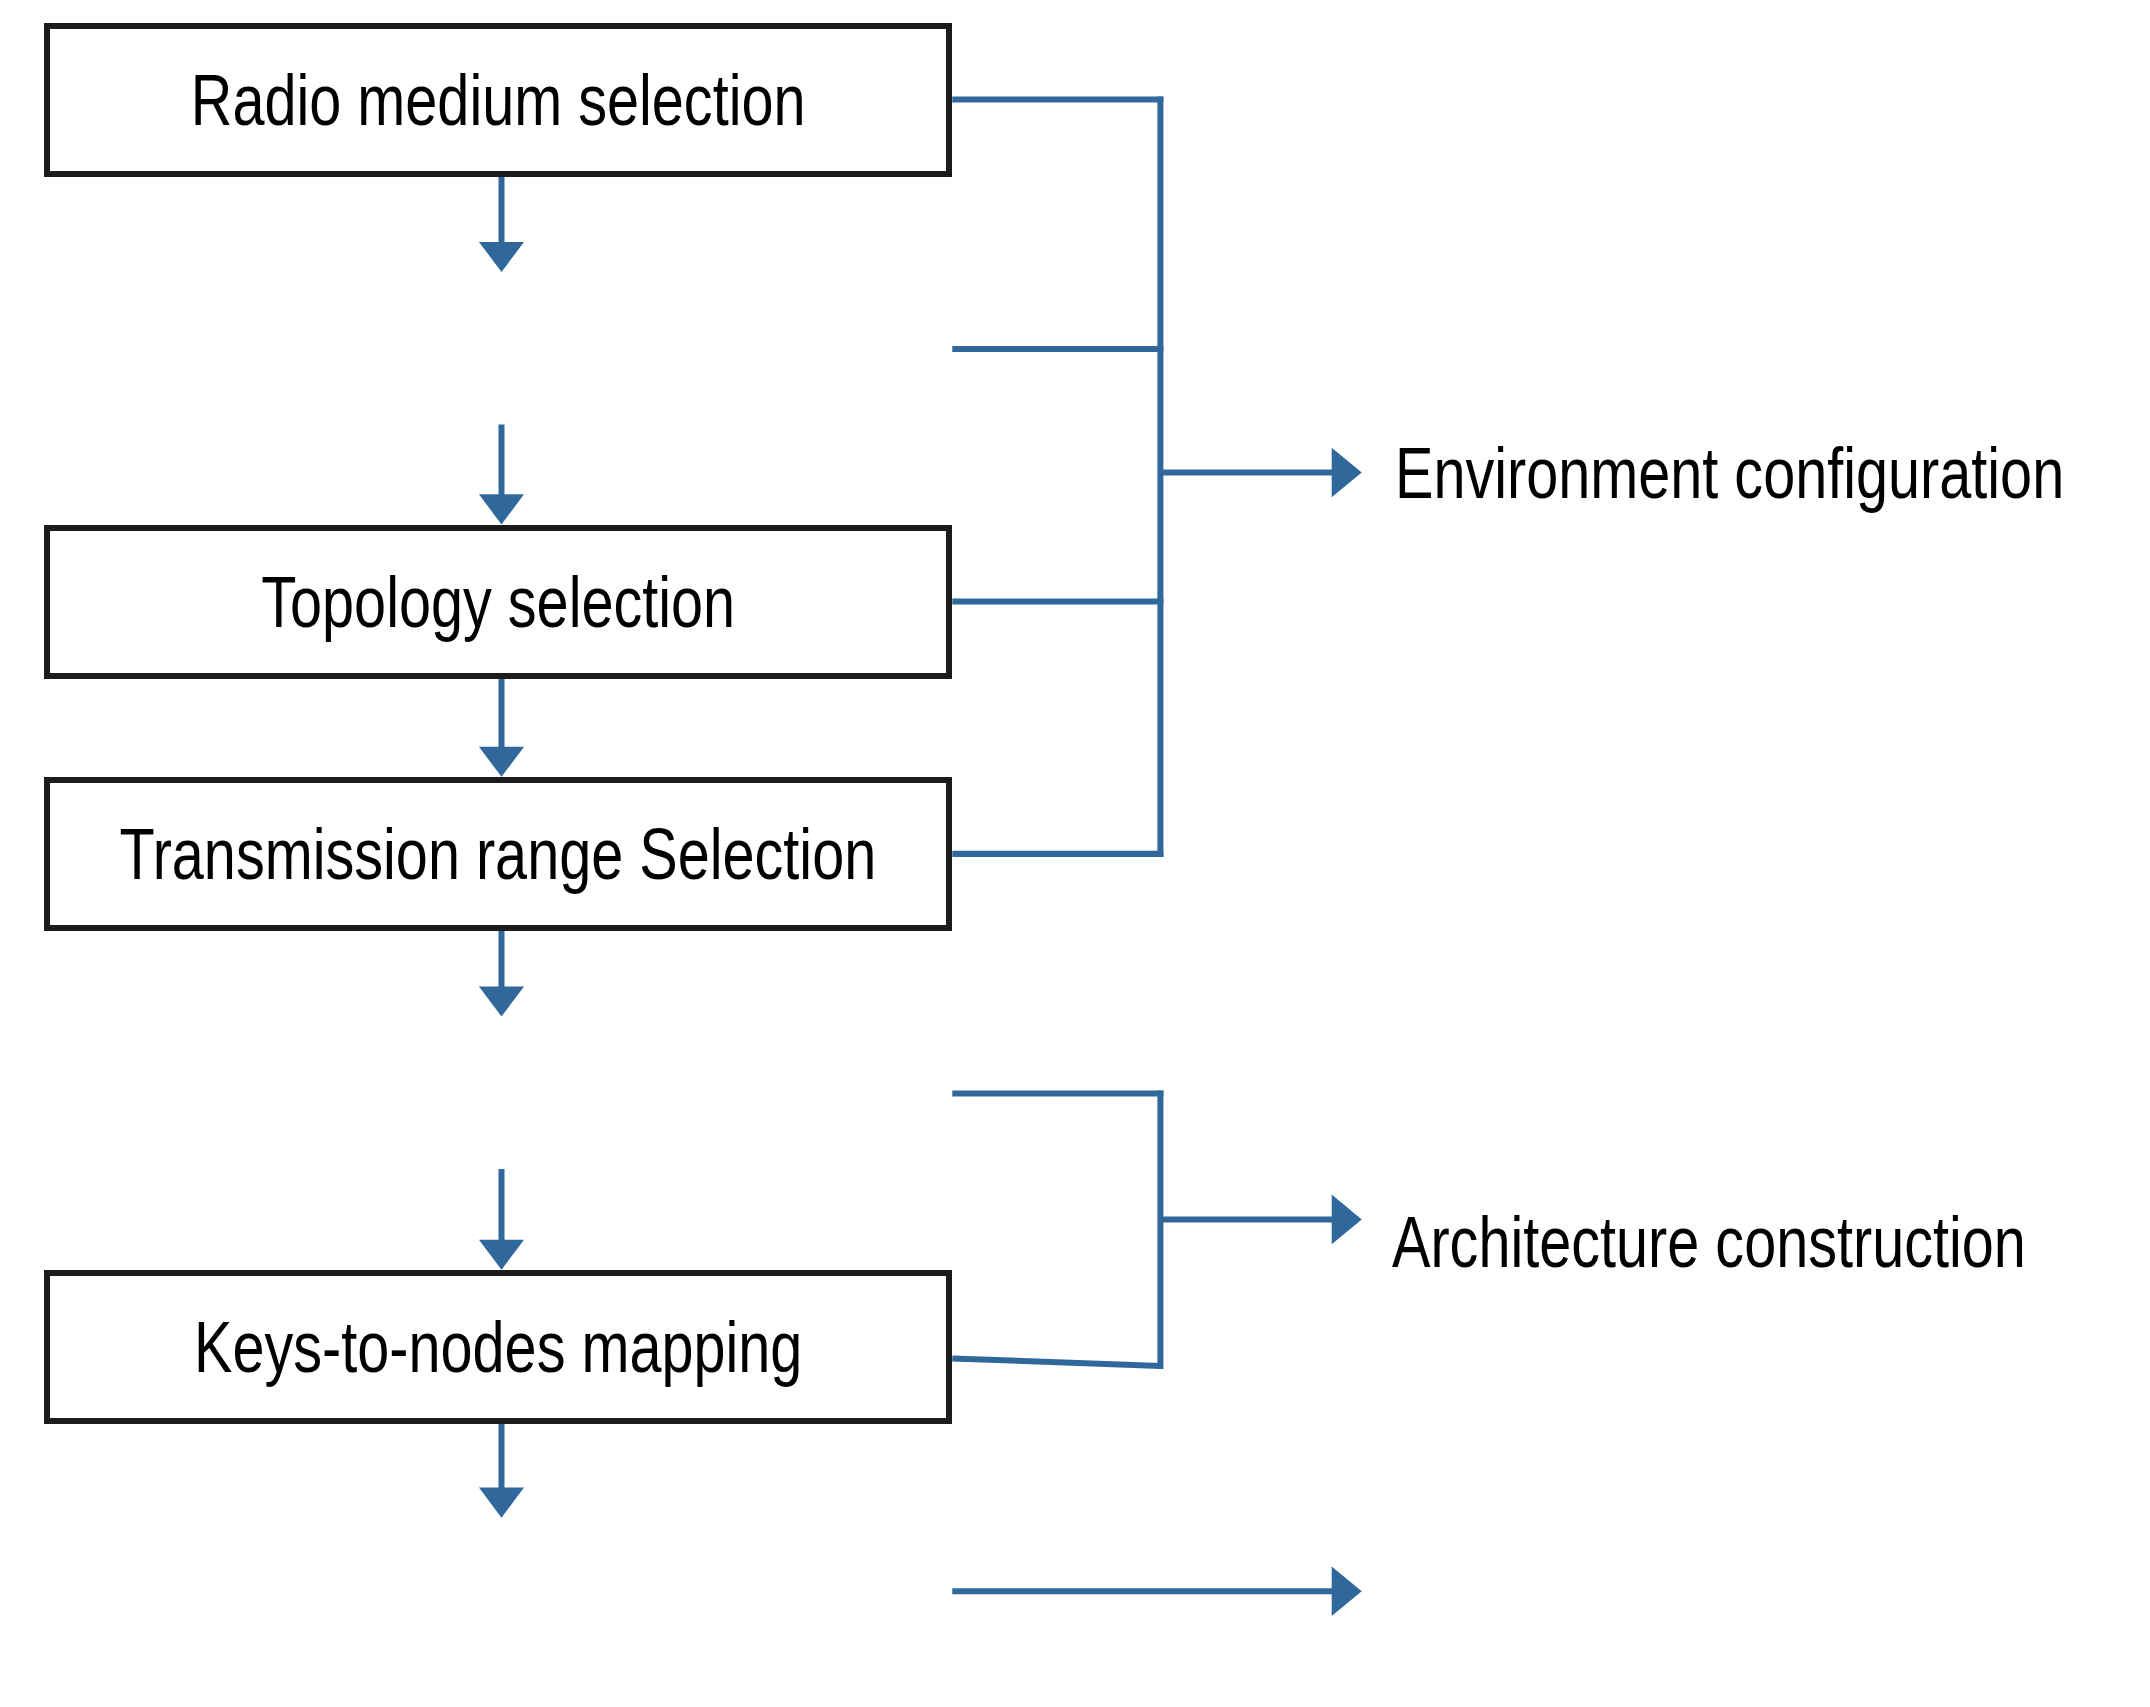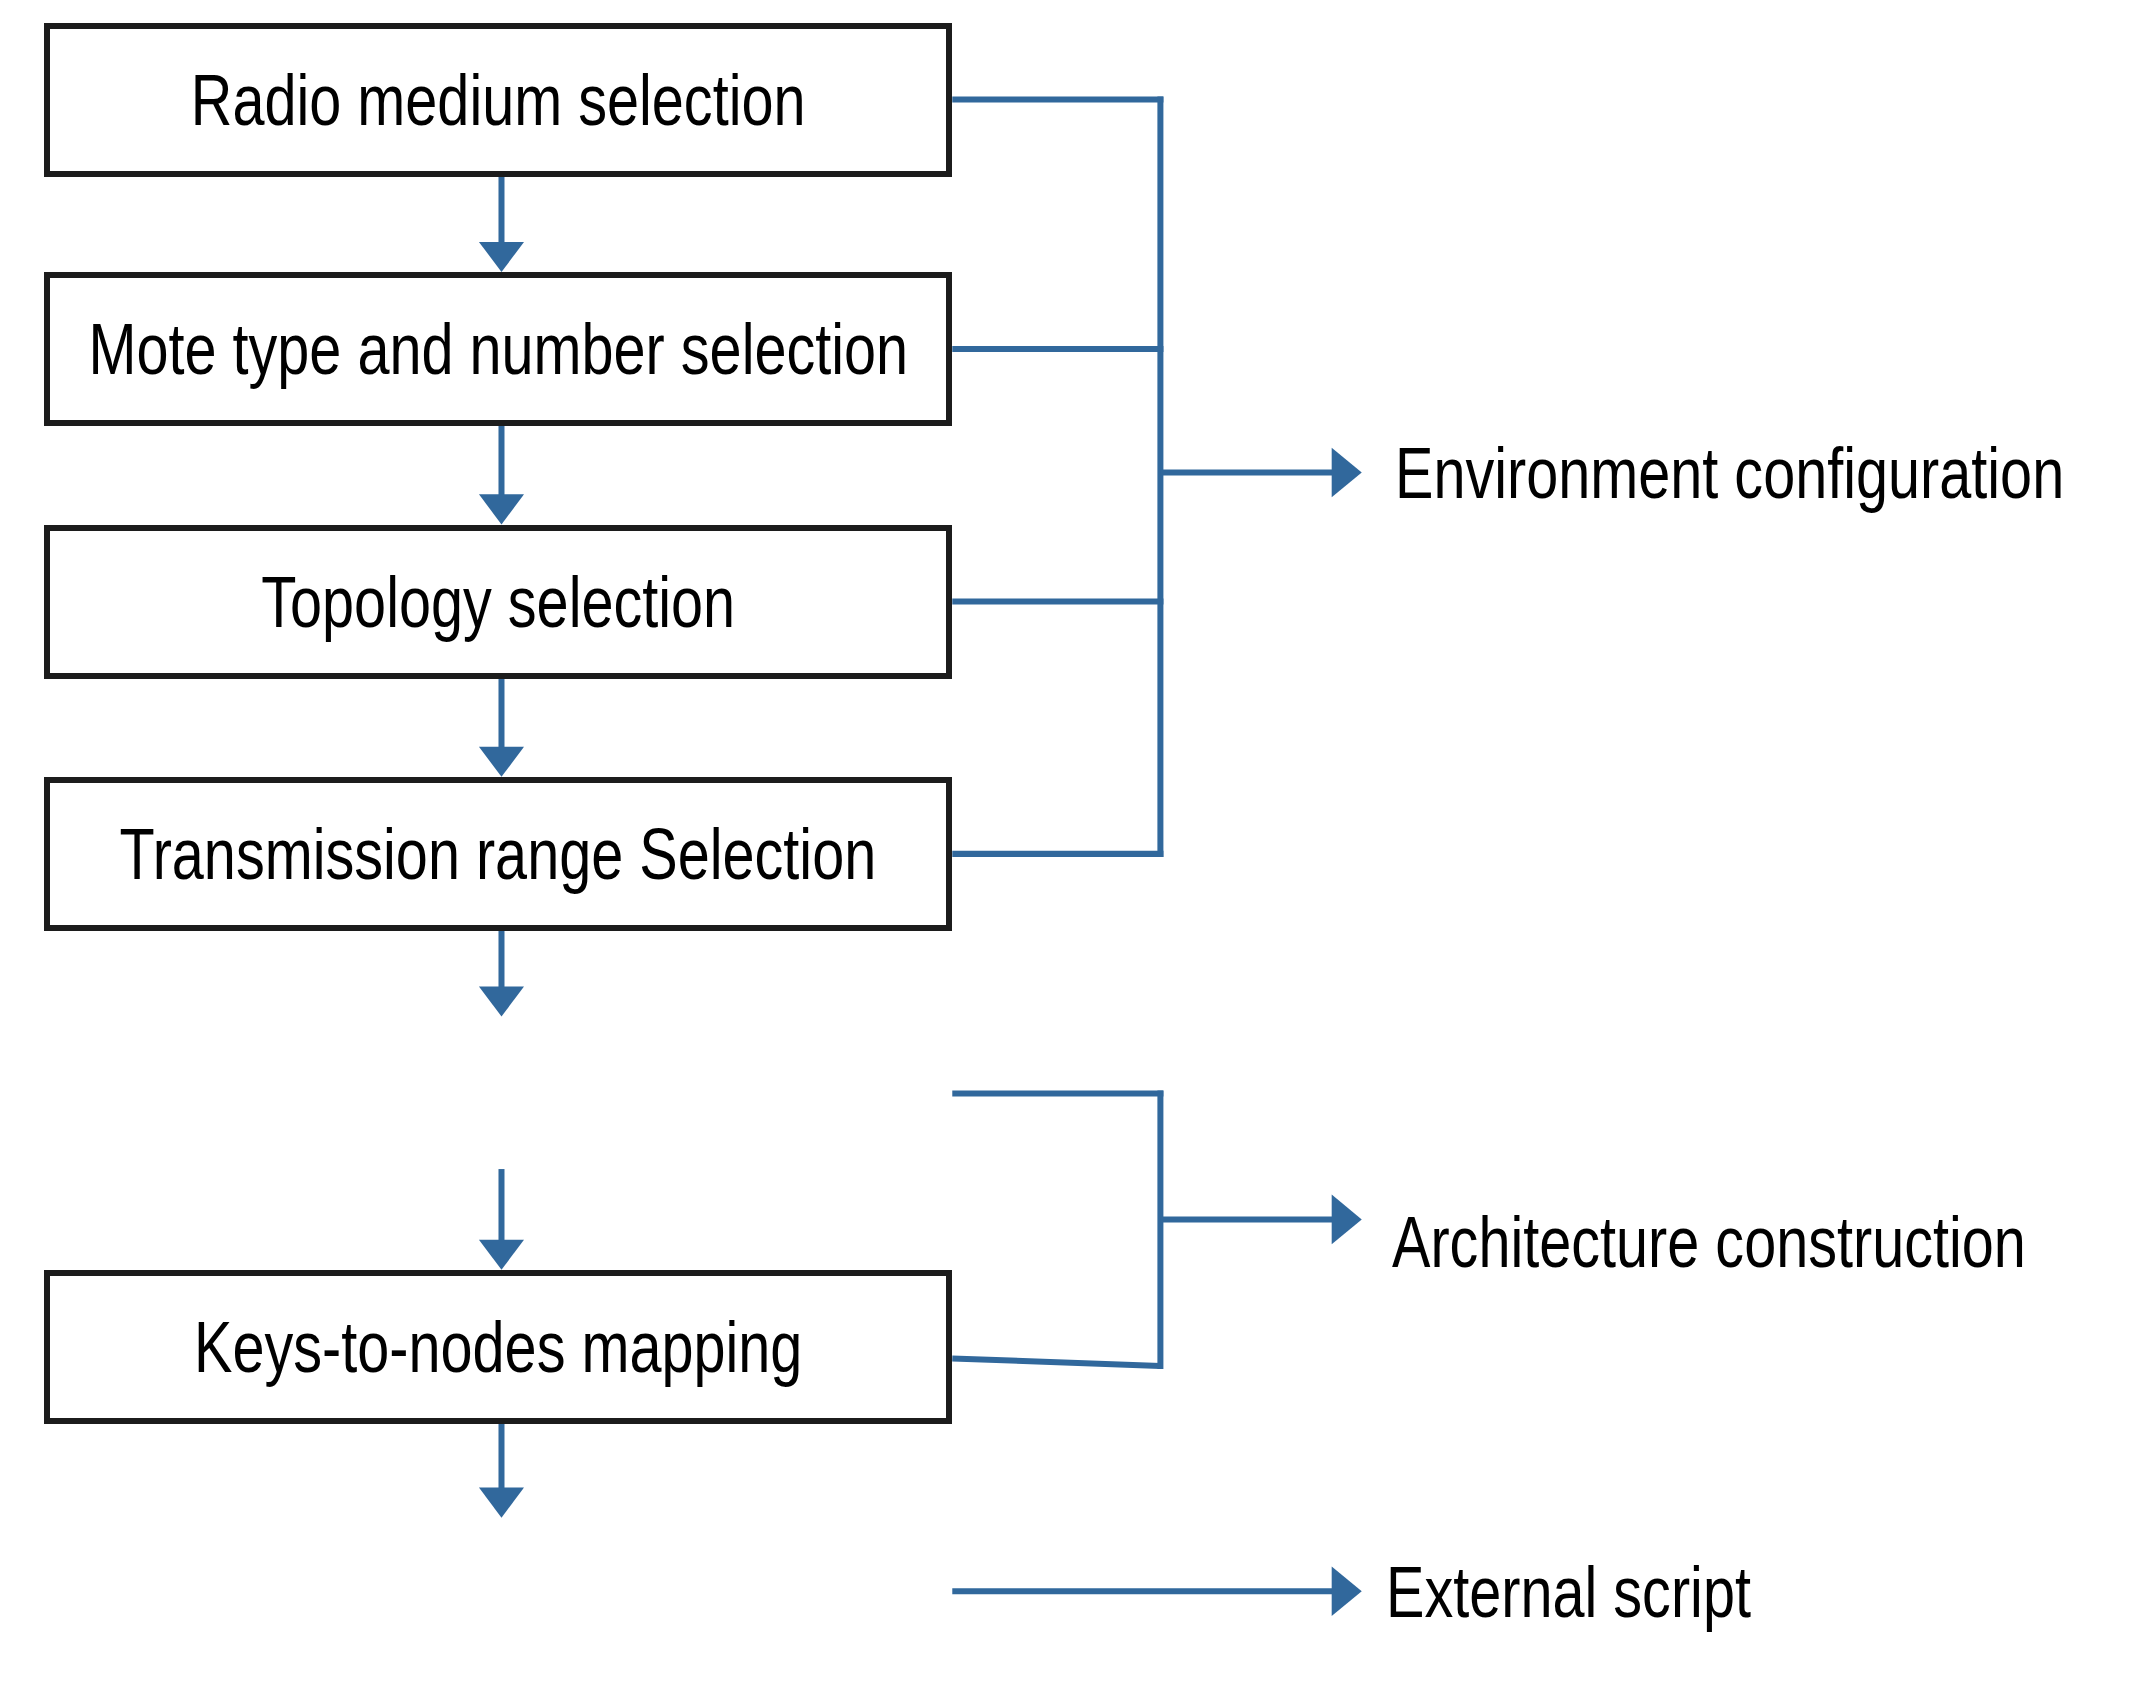--- a/index.html
+++ b/index.html
@@ -79,37 +79,31 @@
 
       <polygon points="1772,596 1772,662 1812,629"></polygon>
       <polygon points="1772,1590 1772,1656 1812,1623"></polygon>
       <polygon points="1772,2085 1772,2151 1812,2118"></polygon>
     </g>
   </svg>
 
   <div class="box" style="top:22.5px">
     <span class="lbl">Radio medium selection</span>
   </div>
-  <div class="box" style="top:272px">
-    <span class="lbl">Mote type and number selection</span>
-  </div>
   <div class="box" style="top:777px">
     <span class="lbl">Transmission range Selection</span>
   </div>
   <div class="box" style="top:525px">
     <span class="lbl">Topology selection</span>
   </div>
   <div class="box" style="top:1270px">
     <span class="lbl">Keys-to-nodes mapping</span>
   </div>
 
   <div class="out-label" style="left:1395px;top:420px">
     <span class="lbl">Environment configuration</span>
   </div>
   <div class="out-label" style="left:1392px;top:1189px">
     <span class="lbl">Architecture construction</span>
   </div>
-  <div class="out-label" style="left:1386px;top:1539px">
-    <span class="lbl">External script</span>
-  </div>
 
 </div>
 
 
 </body></html>

